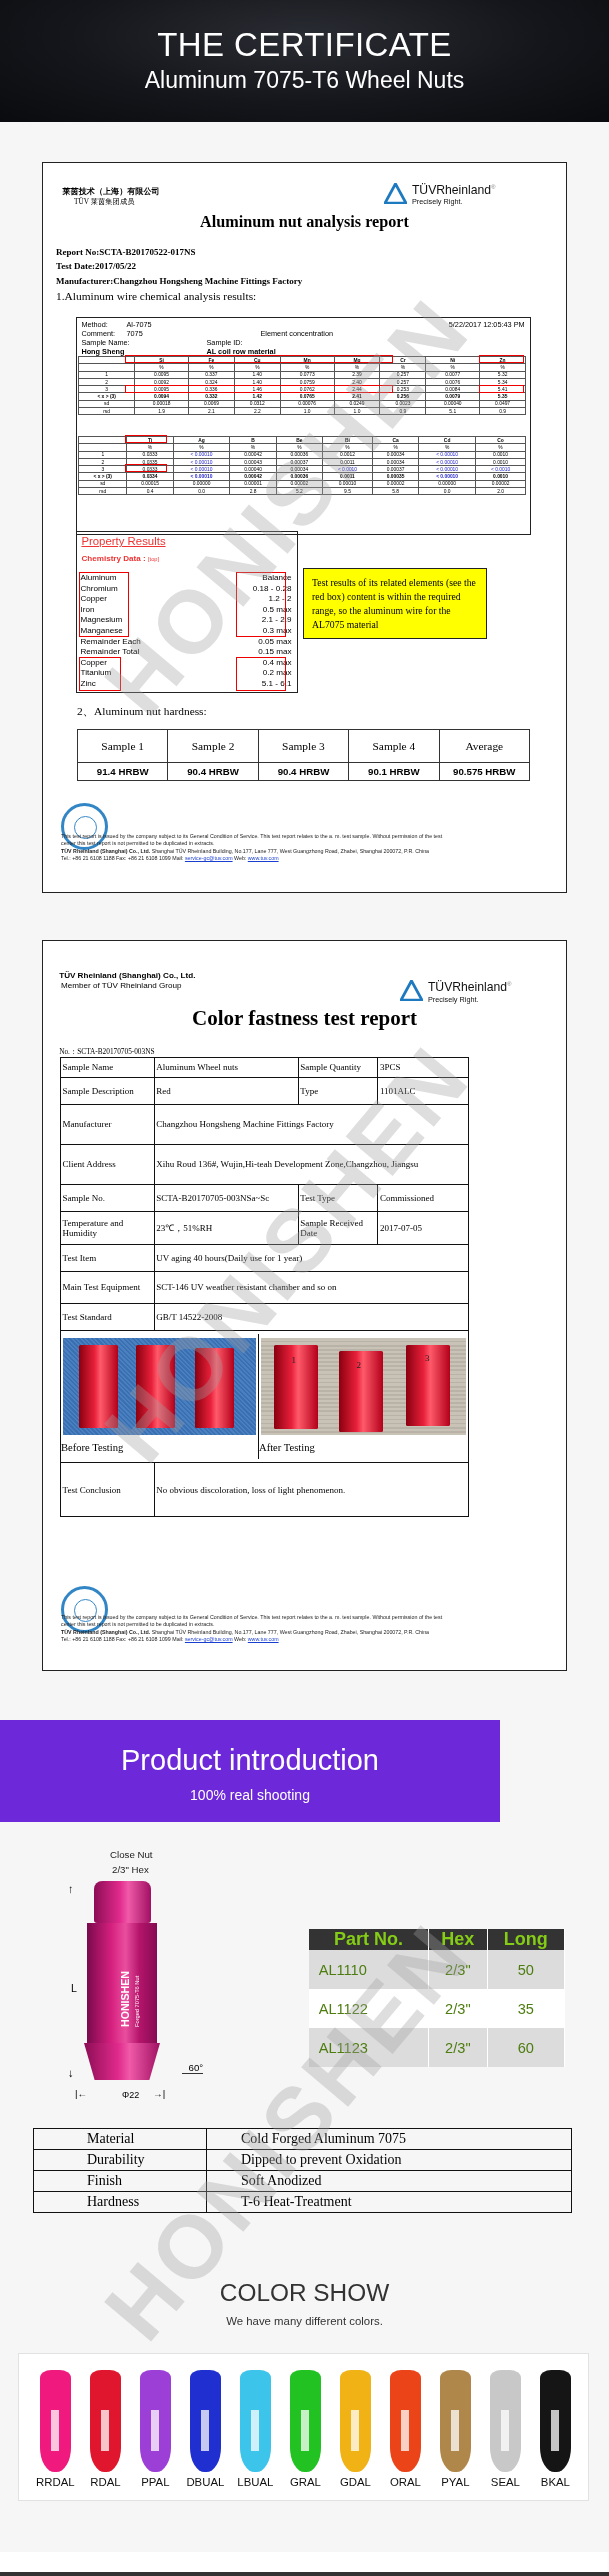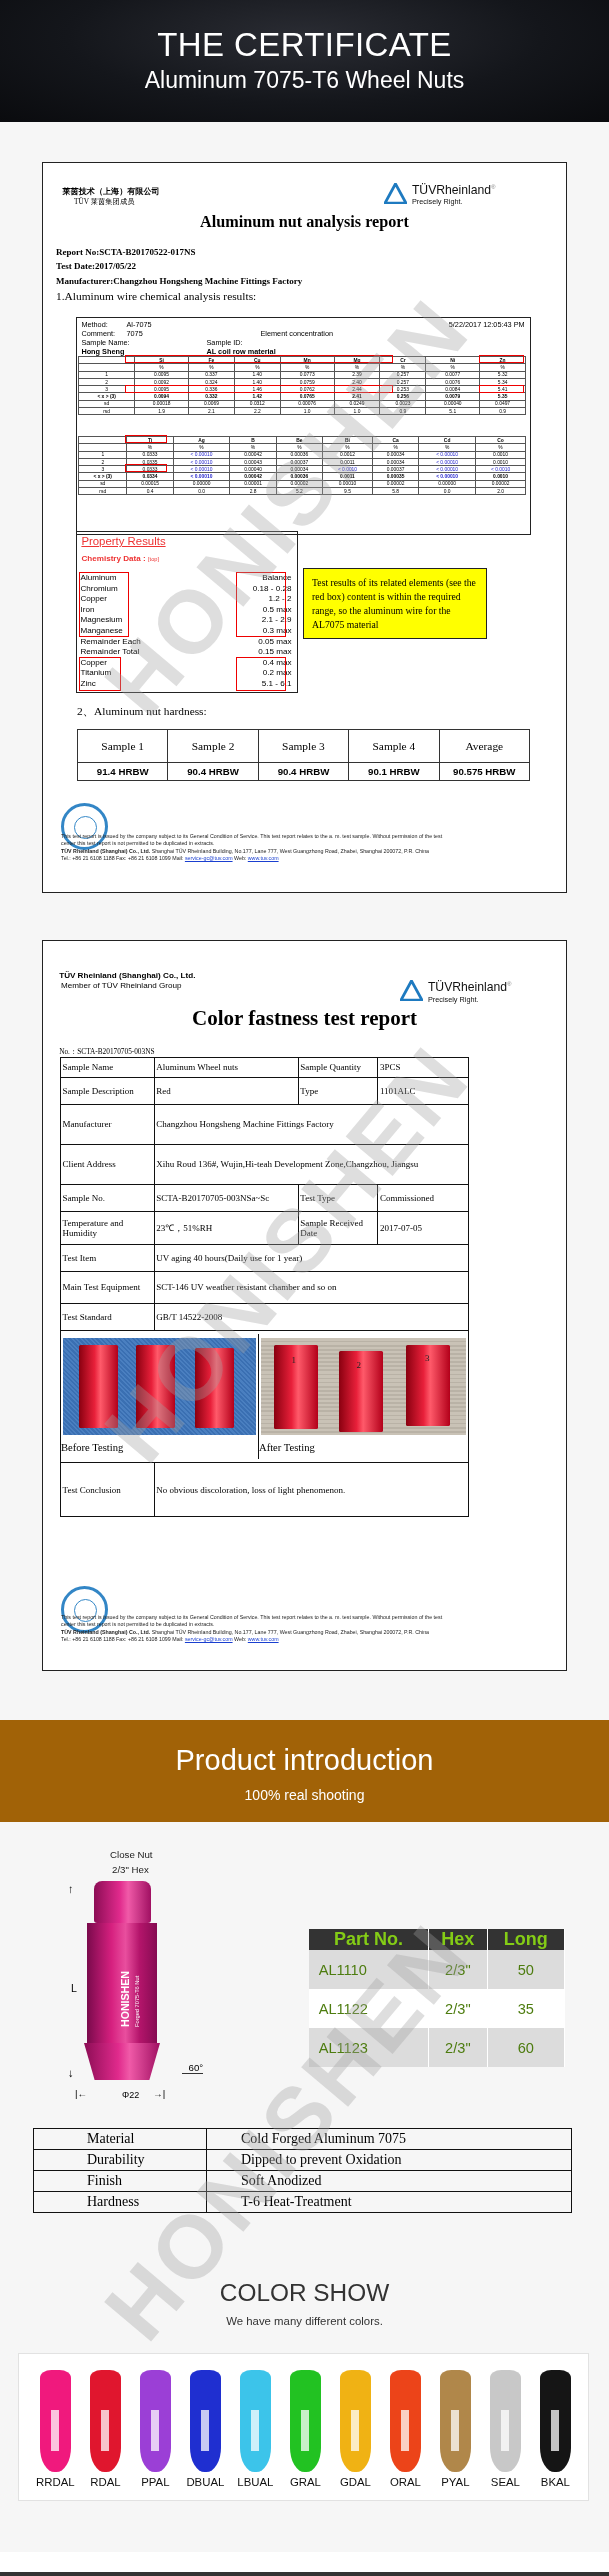--- a/index.html
+++ b/index.html
@@ -39,21 +39,21 @@
 .stamp{position:absolute;width:47px;height:47px;border:3.2px solid #1e7ac0;border-radius:50%;opacity:0.9}
 .stamp::after{content:"";position:absolute;left:9.7px;top:9.7px;width:21px;height:21px;border:1.6px solid #1e7ac0;border-radius:50%}
 .foot{position:absolute;left:18px;font-size:5.3px;color:#222;line-height:7.3px;width:455px}
 .foot a{color:#1a3fd0;text-decoration:underline}
 .cf-table{position:absolute;left:17px;top:92px;width:409px;border-collapse:collapse;font-size:9px;text-align:left;border:1.6px solid #111}
 .cf-table td{border:0.8px solid #111;padding:1.6px}
 .photo{height:97px;margin:4.9px 1.6px 1.6px;position:relative;overflow:hidden}
 .photo.before{background:repeating-linear-gradient(45deg,#4a7fc0 0 1.6px,#3a6fb2 1.6px 3.2px)}
 .photo.after{background:repeating-linear-gradient(0deg,#c9c2b6 0 2.4px,#b9b2a6 2.4px 4.1px)}
 .nut-r{position:absolute;background:linear-gradient(90deg,#8a0010,#e8203a 40%,#ff5a6a 55%,#b3001a);border-radius:1.6px}
-.band{position:absolute;left:0;top:1720px;width:609px;height:102px;background:#a16207;color:#fff;text-align:center}
+.band{position:absolute;left:0;top:1720px;width:500px;height:102px;background:#6d28d9;color:#fff;text-align:center}
 .band h2{position:absolute;top:24.4px;width:100%;font-size:29px;font-weight:normal}
 .band p{position:absolute;top:67px;width:100%;font-size:14px}
 .pt{position:absolute;left:309px;top:1929px;width:256px;border-collapse:collapse;font-size:14.6px;text-align:center}
 .pt th{background:#333;color:#84cc16;font-size:18px;height:20px;font-weight:bold;border-right:0.8px solid #fff}
 .pt td{height:39px;color:#4d7c0f;border-right:0.8px solid #fff}
 .pt tr.g td{background:#dcdcdc}
 .pt tr.w td{background:#fff}
 .pt td:first-child{text-align:left;padding-left:9.7px}
 .spec{position:absolute;left:33px;top:2128px;width:539px;border-collapse:collapse;border:1.6px solid #111;font-family:"Liberation Serif",serif;font-size:14px}
 .spec td{border:0.8px solid #111;height:21px;border-width:1.6px}

